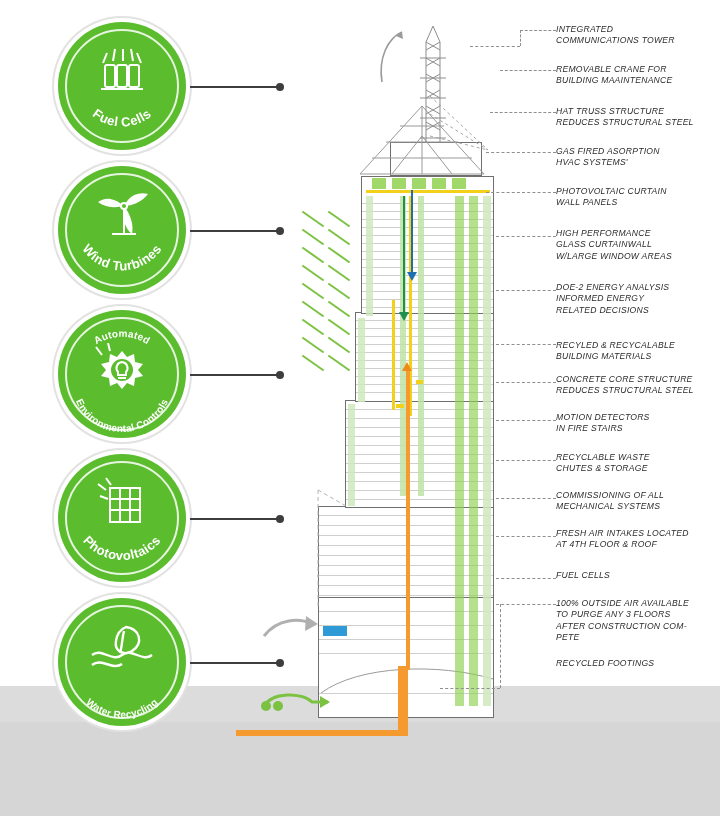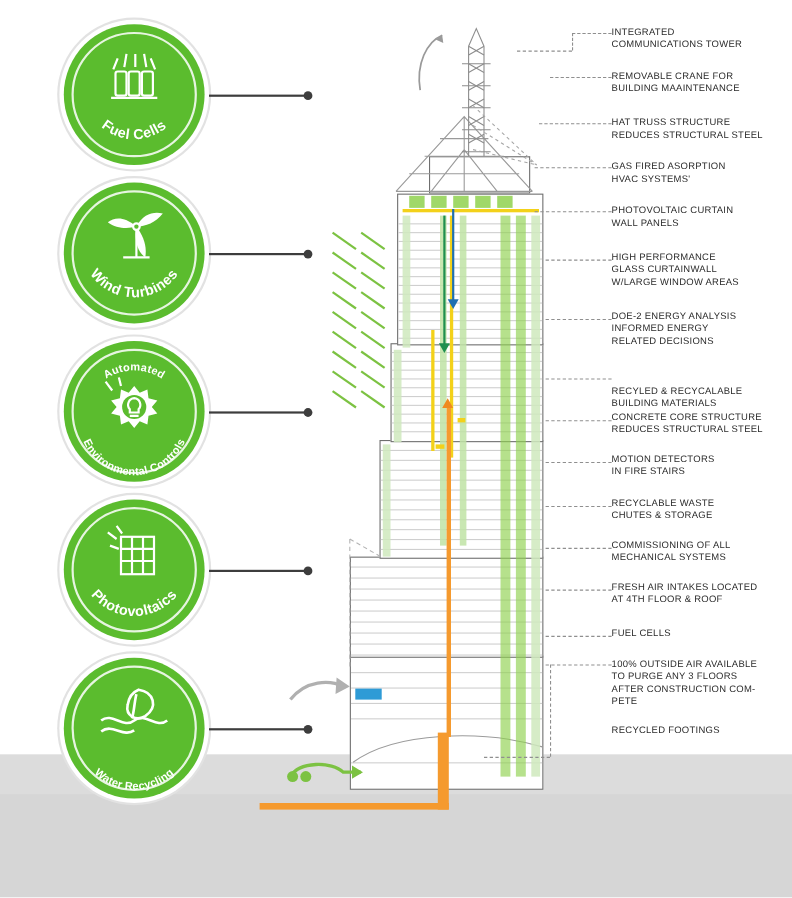--- a/index.html
+++ b/index.html
@@ -56,20 +56,21 @@
     background:#3d3d3d;
   }
 
   
   .callouts{position:absolute;left:556px;top:18px;width:164px;}
   .callout{position:absolute;left:0;width:164px;}
   .callout .txt{
     font-size:8.6px;line-height:11.4px;color:#2b2b2b;
     letter-spacing:.25px;text-transform:uppercase;
     font-family:"Liberation Sans", sans-serif;
+    font-style:italic;
   }
   .leader{
     position:absolute;border-top:1px dashed #8f8f8f;height:0;
   }
   .leader-v{
     position:absolute;border-left:1px dashed #8f8f8f;width:0;
   }
 
   
   .bld{position:absolute;}
@@ -469,21 +470,21 @@
       <div class="txt">GLASS CURTAINWALL</div>
       <div class="txt">W/LARGE WINDOW AREAS</div>
     </div>
 
     <div class="callout" style="top:264px">
       <div class="txt">DOE-2 ENERGY ANALYSIS</div>
       <div class="txt">INFORMED ENERGY</div>
       <div class="txt">RELATED DECISIONS</div>
     </div>
 
-    <div class="callout" style="top:332px">
+    <div class="callout" style="top:322px">
       <div class="txt">RECYLED &amp; RECYCALABLE</div>
       <div class="txt">BUILDING MATERIALS</div>
     </div>
 
     <div class="callout" style="top:356px">
       <div class="txt">CONCRETE CORE STRUCTURE</div>
       <div class="txt">REDUCES STRUCTURAL STEEL</div>
     </div>
 
     <div class="callout" style="top:394px">

